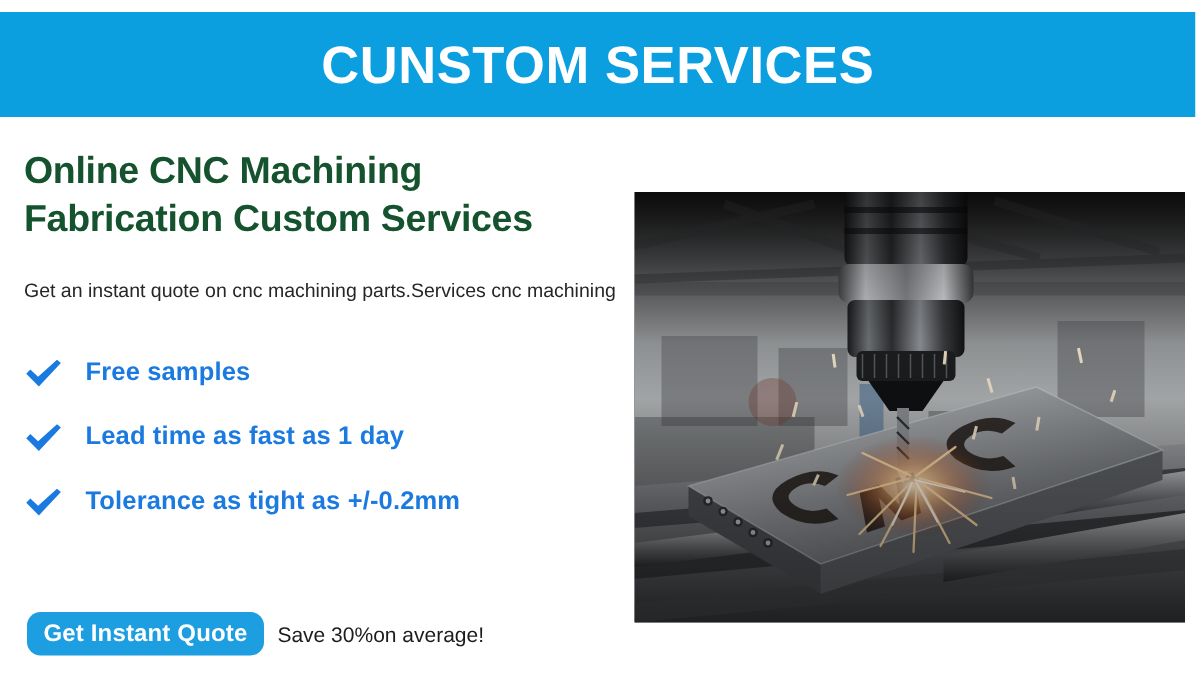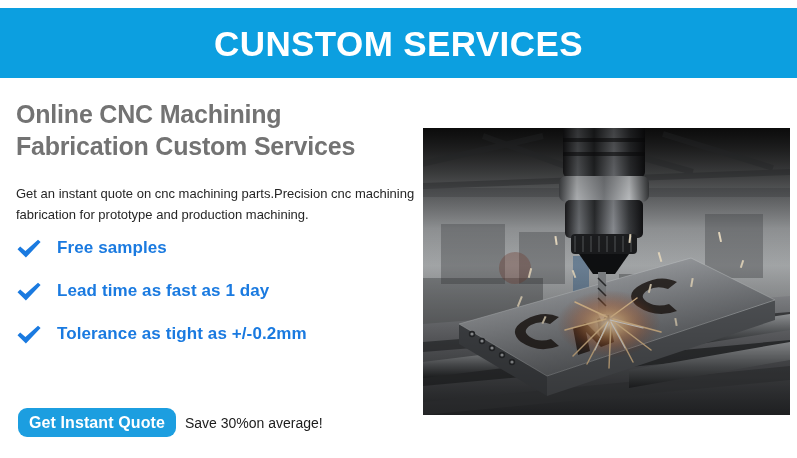--- a/index.html
+++ b/index.html
@@ -66,21 +66,21 @@
     width: 374px;
     height: 380px;
   }
 
   
   .headline {
     position: absolute;
     left: 16px;
     top: 20px;
     width: 400px;
-    color: #737373;
+    color: #14532d;
     font-size: 25px;
     font-weight: 700;
     line-height: 32px;
     letter-spacing: -0.2px;
   }
   .headline .line {
     display: block;
     white-space: nowrap;
   }
 
@@ -181,22 +181,21 @@
   <div class="content">
 
     <div class="left-col">
 
       <div class="headline">
         <span class="line">Online CNC Machining</span>
         <span class="line">Fabrication Custom Services</span>
       </div>
 
       <div class="subtext">
-        <span class="line">Get an instant quote on cnc machining parts.Precision cnc machining</span>
-        <span class="line">fabrication for prototype and production machining.</span>
+        <span class="line">Get an instant quote on cnc machining parts.Services cnc machining</span>
       </div>
 
       <div class="features">
 
         <div class="feature-item">
           <span class="check-icon">
             <svg viewBox="0 0 26 22" xmlns="http://www.w3.org/2000/svg" aria-hidden="true">
               <path d="M1.5 11.2 L4.2 8.4 L9.4 13.1 L22.0 1.8 L24.6 4.0 L9.9 19.6 Z" fill="#1a7ae0"></path>
             </svg>
           </span>

